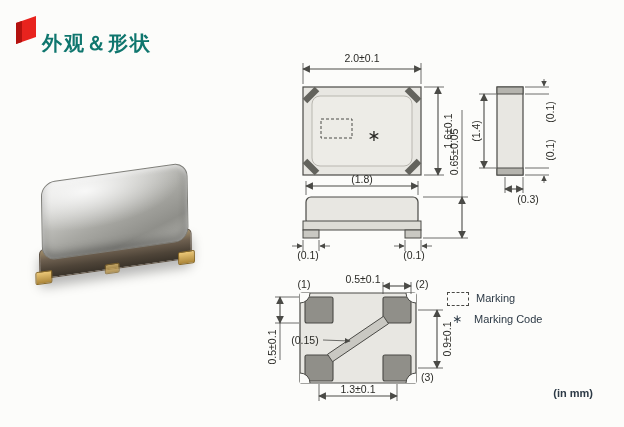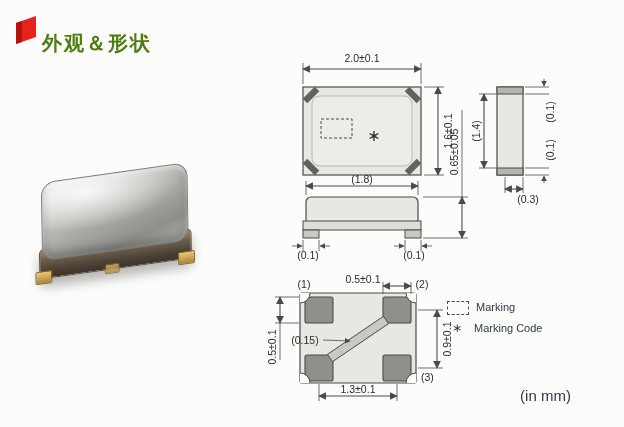--- a/index.html
+++ b/index.html
@@ -6,21 +6,21 @@
   body{
     width:624px;height:427px;position:relative;overflow:hidden;
     background:#fcfcfa;
     font-family:"Liberation Sans","DejaVu Sans",sans-serif;
     color:#2d3a46;
   }
   
   .hdr-icon{position:absolute;left:12px;top:15px;}
   .page-title{
     position:absolute;left:42px;top:17px;font-size:20px;font-weight:600;
-    color:#4d7c0f;letter-spacing:2px;
+    color:#0f766e;letter-spacing:2px;
   }
   
   .photo{position:absolute;left:26px;top:165px;width:178px;height:135px;}
   .chip{position:absolute;left:12px;top:8px;width:150px;height:108px;
         transform:rotate(-8deg) skewX(-7deg);}
   .chip-base{
     position:absolute;left:0;top:66px;width:152px;height:28px;border-radius:5px;
     background:linear-gradient(#a4906c 0%,#6e6050 35%,#4e4438 70%,#3a332a 100%);
     border:1px solid #55493c;
     box-shadow:0 8px 12px rgba(0,0,0,.28);
@@ -45,27 +45,27 @@
   .fillA{fill:#e8e7e2;stroke:#4a4a46;stroke-width:1.2;}
   .fillB{fill:#edece7;stroke:#b9b7b0;stroke-width:1;}
   .band{fill:#b5b4ae;stroke:#4a4a46;stroke-width:1;}
   .padq{fill:#908f89;stroke:#4a4a46;stroke-width:1.1;}
   .corner{stroke:#63635d;stroke-width:6.5;fill:none;}
   svg text{font-family:"Liberation Sans","DejaVu Sans",sans-serif;font-size:10.5px;fill:#2b2b27;}
   .mark-ast{font-size:16px;}
   
   .legend{position:absolute;left:447px;top:282px;width:170px;font-size:11px;
           line-height:15.5px;color:#2d3a46;}
-  .legend-marking{margin-top:18px;display:flex;align-items:center;}
+  .legend-marking{margin-top:9px;display:flex;align-items:center;}
   .marking-box{display:inline-block;width:20px;height:12px;
                border:1.2px dashed #4a4a46;margin-right:7px;}
   .legend-monthly{margin-top:5px;display:flex;align-items:center;}
   .ast-sym{display:inline-block;width:20px;text-align:center;margin-right:7px;font-size:12px;}
-  .unit-note{position:absolute;left:498px;top:387px;width:95px;text-align:center;
-             font-size:15px;color:#2d3a46;}
+  .unit-note{position:absolute;left:498px;top:387px;width:95px;text-align:right;
+             font-size:11px;color:#2d3a46;font-weight:bold;}
 </style>
 </head>
 <body>
 
 <svg class="hdr-icon" width="26" height="31" viewBox="0 0 26 31">
   <polygon points="4,8 24,1 24,22 4,29" fill="#e8231e"></polygon>
   <polygon points="4,8 10,5.9 10,26.9 4,29" fill="#b3120f"></polygon>
 </svg>
 <h1 class="page-title">外观＆形状</h1>
 

